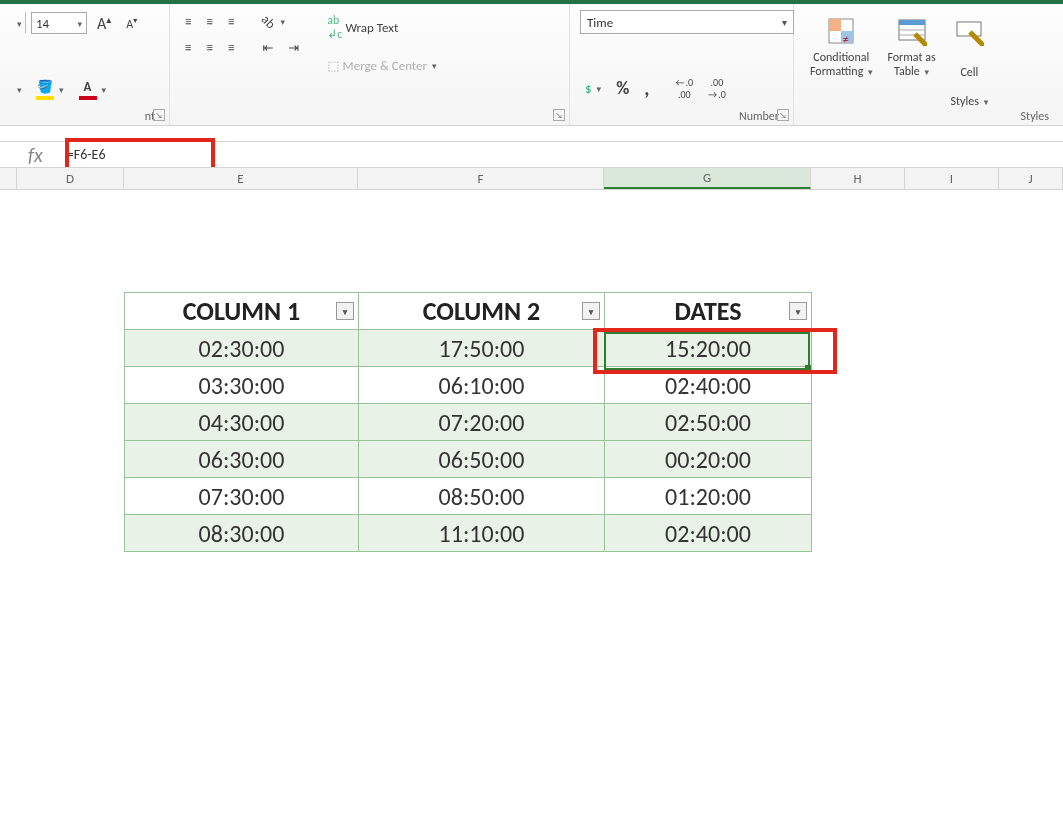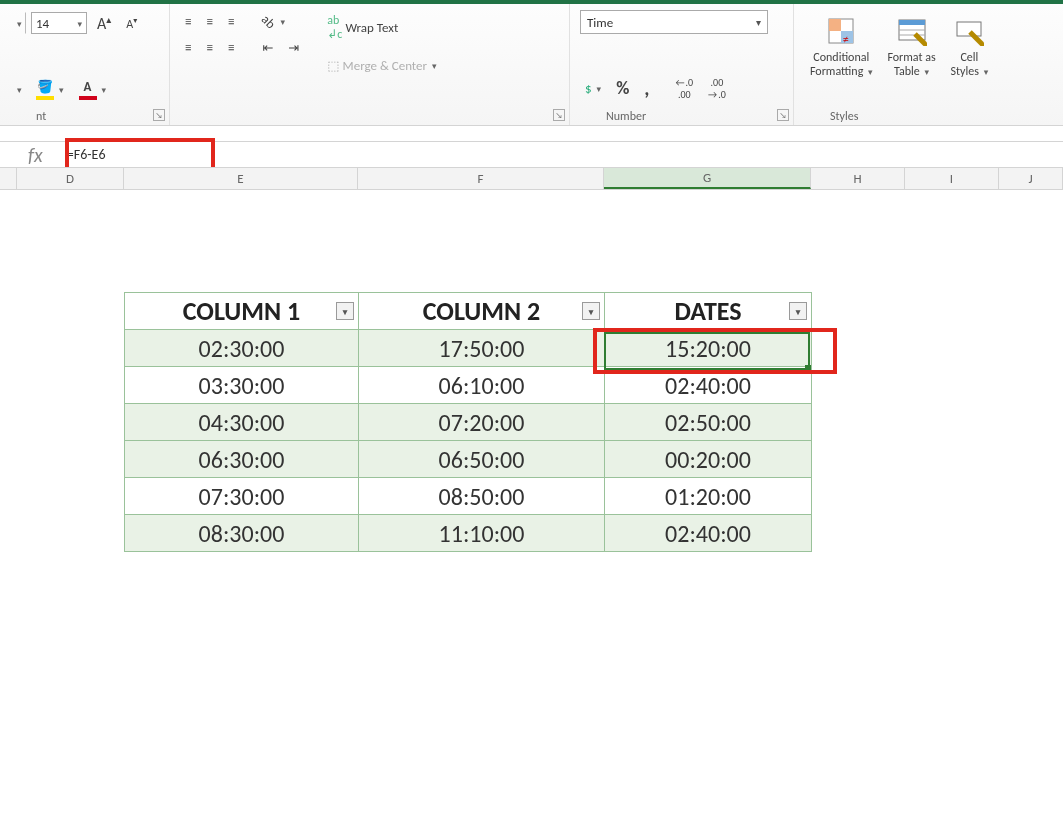--- a/index.html
+++ b/index.html
@@ -26,21 +26,21 @@
     padding: 6px 10px 18px 10px;
     display: flex;
     flex-direction: column;
     justify-content: space-between;
   }
   .ribbon-group:last-child { border-right: none; }
   .group-label {
     position: absolute;
     bottom: 2px;
     left: 0; right: 14px;
-    text-align: left;
+    text-align: right;
     font-size: 12px;
     color: #666;
     margin-left: 36px;
   }
   .group-launcher {
     position: absolute;
     bottom: 4px; right: 4px;
     width: 12px; height: 12px;
     border: 1px solid #aaa;
     font-size: 8px;
@@ -244,21 +244,21 @@
           <span>⬚</span>
           <span>Merge &amp; Center</span>
           <span class="dd-caret">▾</span>
         </div>
       </div>
     </div>
     <div class="group-launcher">↘</div>
   </div>
 
   <div class="ribbon-group" style="width:224px;">
-    <div class="combo" style="width:188px;">
+    <div class="combo" style="width:214px;">
       <span>Time</span>
       <span class="caret">▾</span>
     </div>
     <div class="btnrow" style="margin-top:8px;">
       <div class="btn">
         <span style="color:#2a7;">$</span>
         <span class="dd-caret">▾</span>
       </div>
       <div class="btn" style="font-size:18px;font-weight:600;">
         <span>%</span>
@@ -300,21 +300,21 @@
               <rect x="2" y="4" width="26" height="20" fill="#fff" stroke="#777"></rect>
               <rect x="2" y="4" width="26" height="5" fill="#5b9bd5"></rect>
               <line x1="2" y1="14" x2="28" y2="14" stroke="#aaa"></line>
               <line x1="2" y1="19" x2="28" y2="19" stroke="#aaa"></line>
               <path d="M18 18 L30 30" stroke="#b58a00" stroke-width="5"></path>
             </svg>
         </div>
         <span>Format as</span>
         <span><span>Table</span> <span class="dd-caret">▾</span></span>
       </div>
-      <div class="big-btn" style="min-width:48px;">
+      <div class="big-btn" style="min-width:48px;gap:15px;">
         <div class="ico-box">
           <svg class="icon-svg" width="30" height="30">
               <rect x="3" y="6" width="24" height="14" fill="#fff" stroke="#777"></rect>
               <path d="M16 16 L30 30" stroke="#b58a00" stroke-width="5"></path>
             </svg>
         </div>
         <span>Cell</span>
         <span><span>Styles</span> <span class="dd-caret">▾</span></span>
       </div>
     </div>

